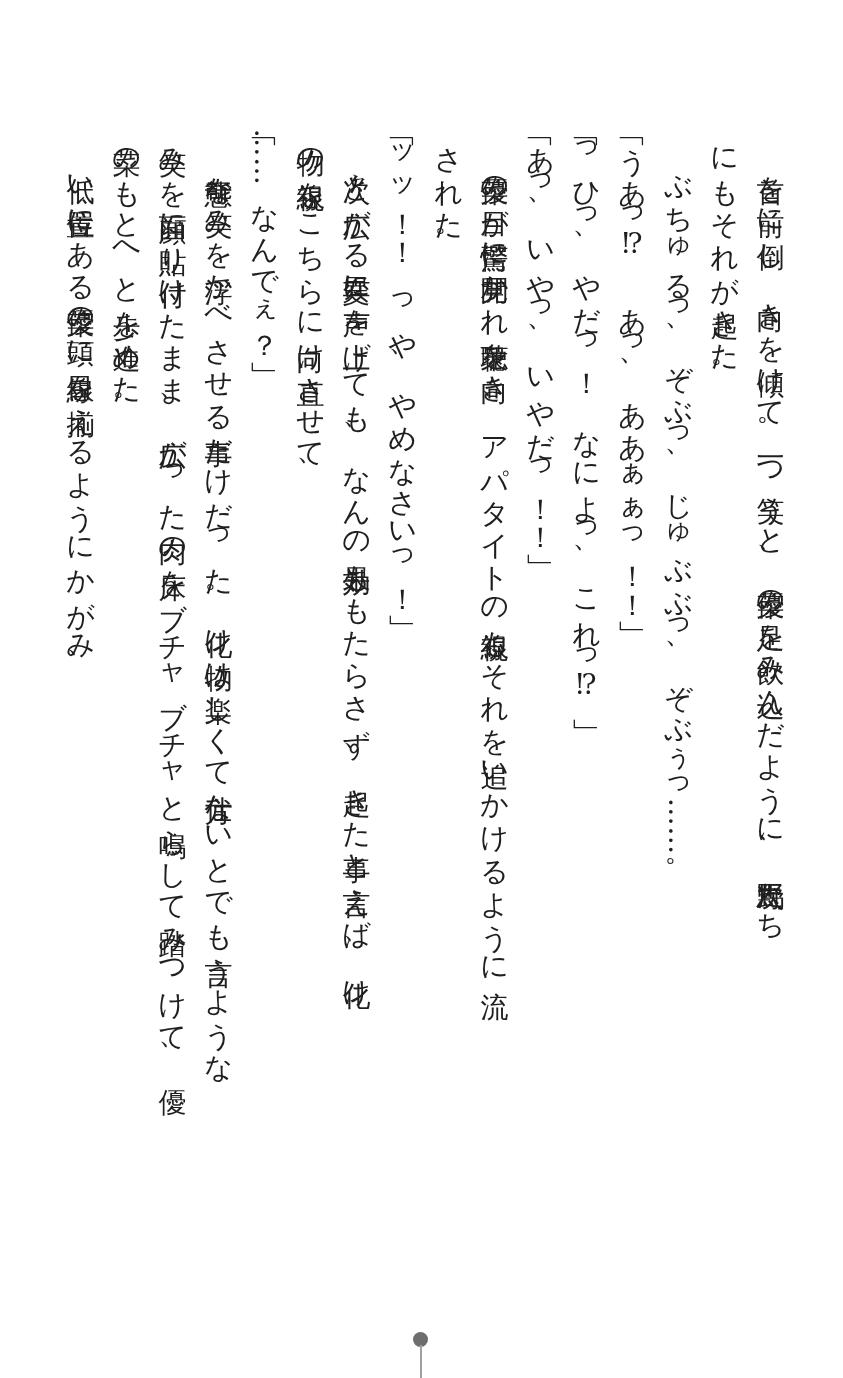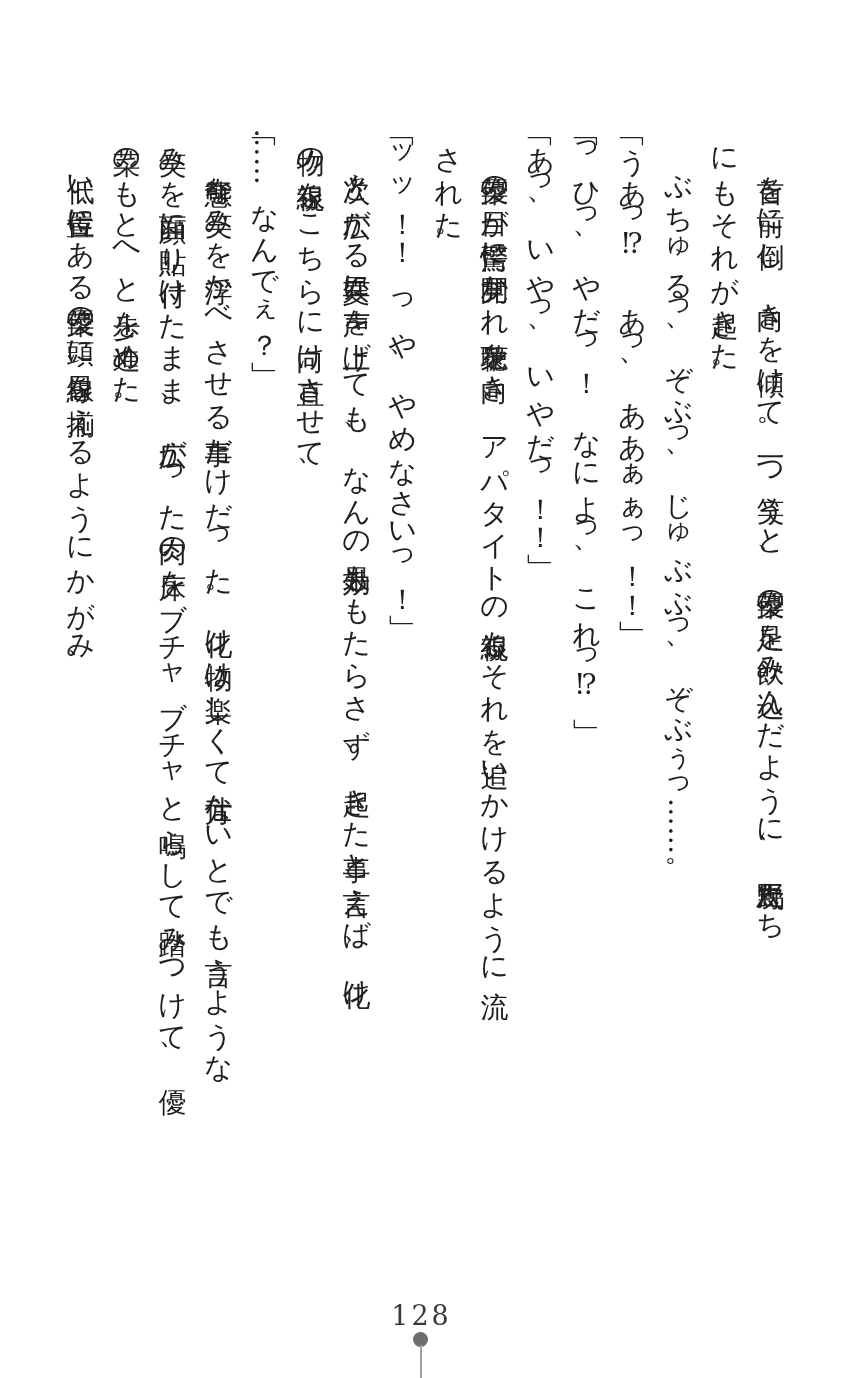--- a/index.html
+++ b/index.html
@@ -82,17 +82,16 @@
     <p class="line">「ッッ！！　っや、やめなさいっ！」</p>
     <p class="line indent">次々と広がる異変に声を上げても、なんの効果ももたらさず、起きた事と言えば、化け</p>
     <p class="line">物の視線をこちらに向け直させて、</p>
     <p class="line">「……なんでぇ？」</p>
     <p class="line indent">奇態な笑みを浮かべさせる事だけだった。化け物は楽しくて仕方ないとでも言うような</p>
     <p class="line">笑みを顔面に貼り付けたまま、広がった肉の床をブチャブチャと鳴らして踏みつけて、優</p>
     <p class="line">菜のもとへと歩を進めた。</p>
     <p class="line indent">低い位置にある優菜の頭に目線を揃えるようにかがみ、</p>
   </div>
 
-  <div class="page-number">128</div>
   <div class="marker-dot"></div>
   <div class="marker-line"></div>
 
 </div>
 
 </body></html>

